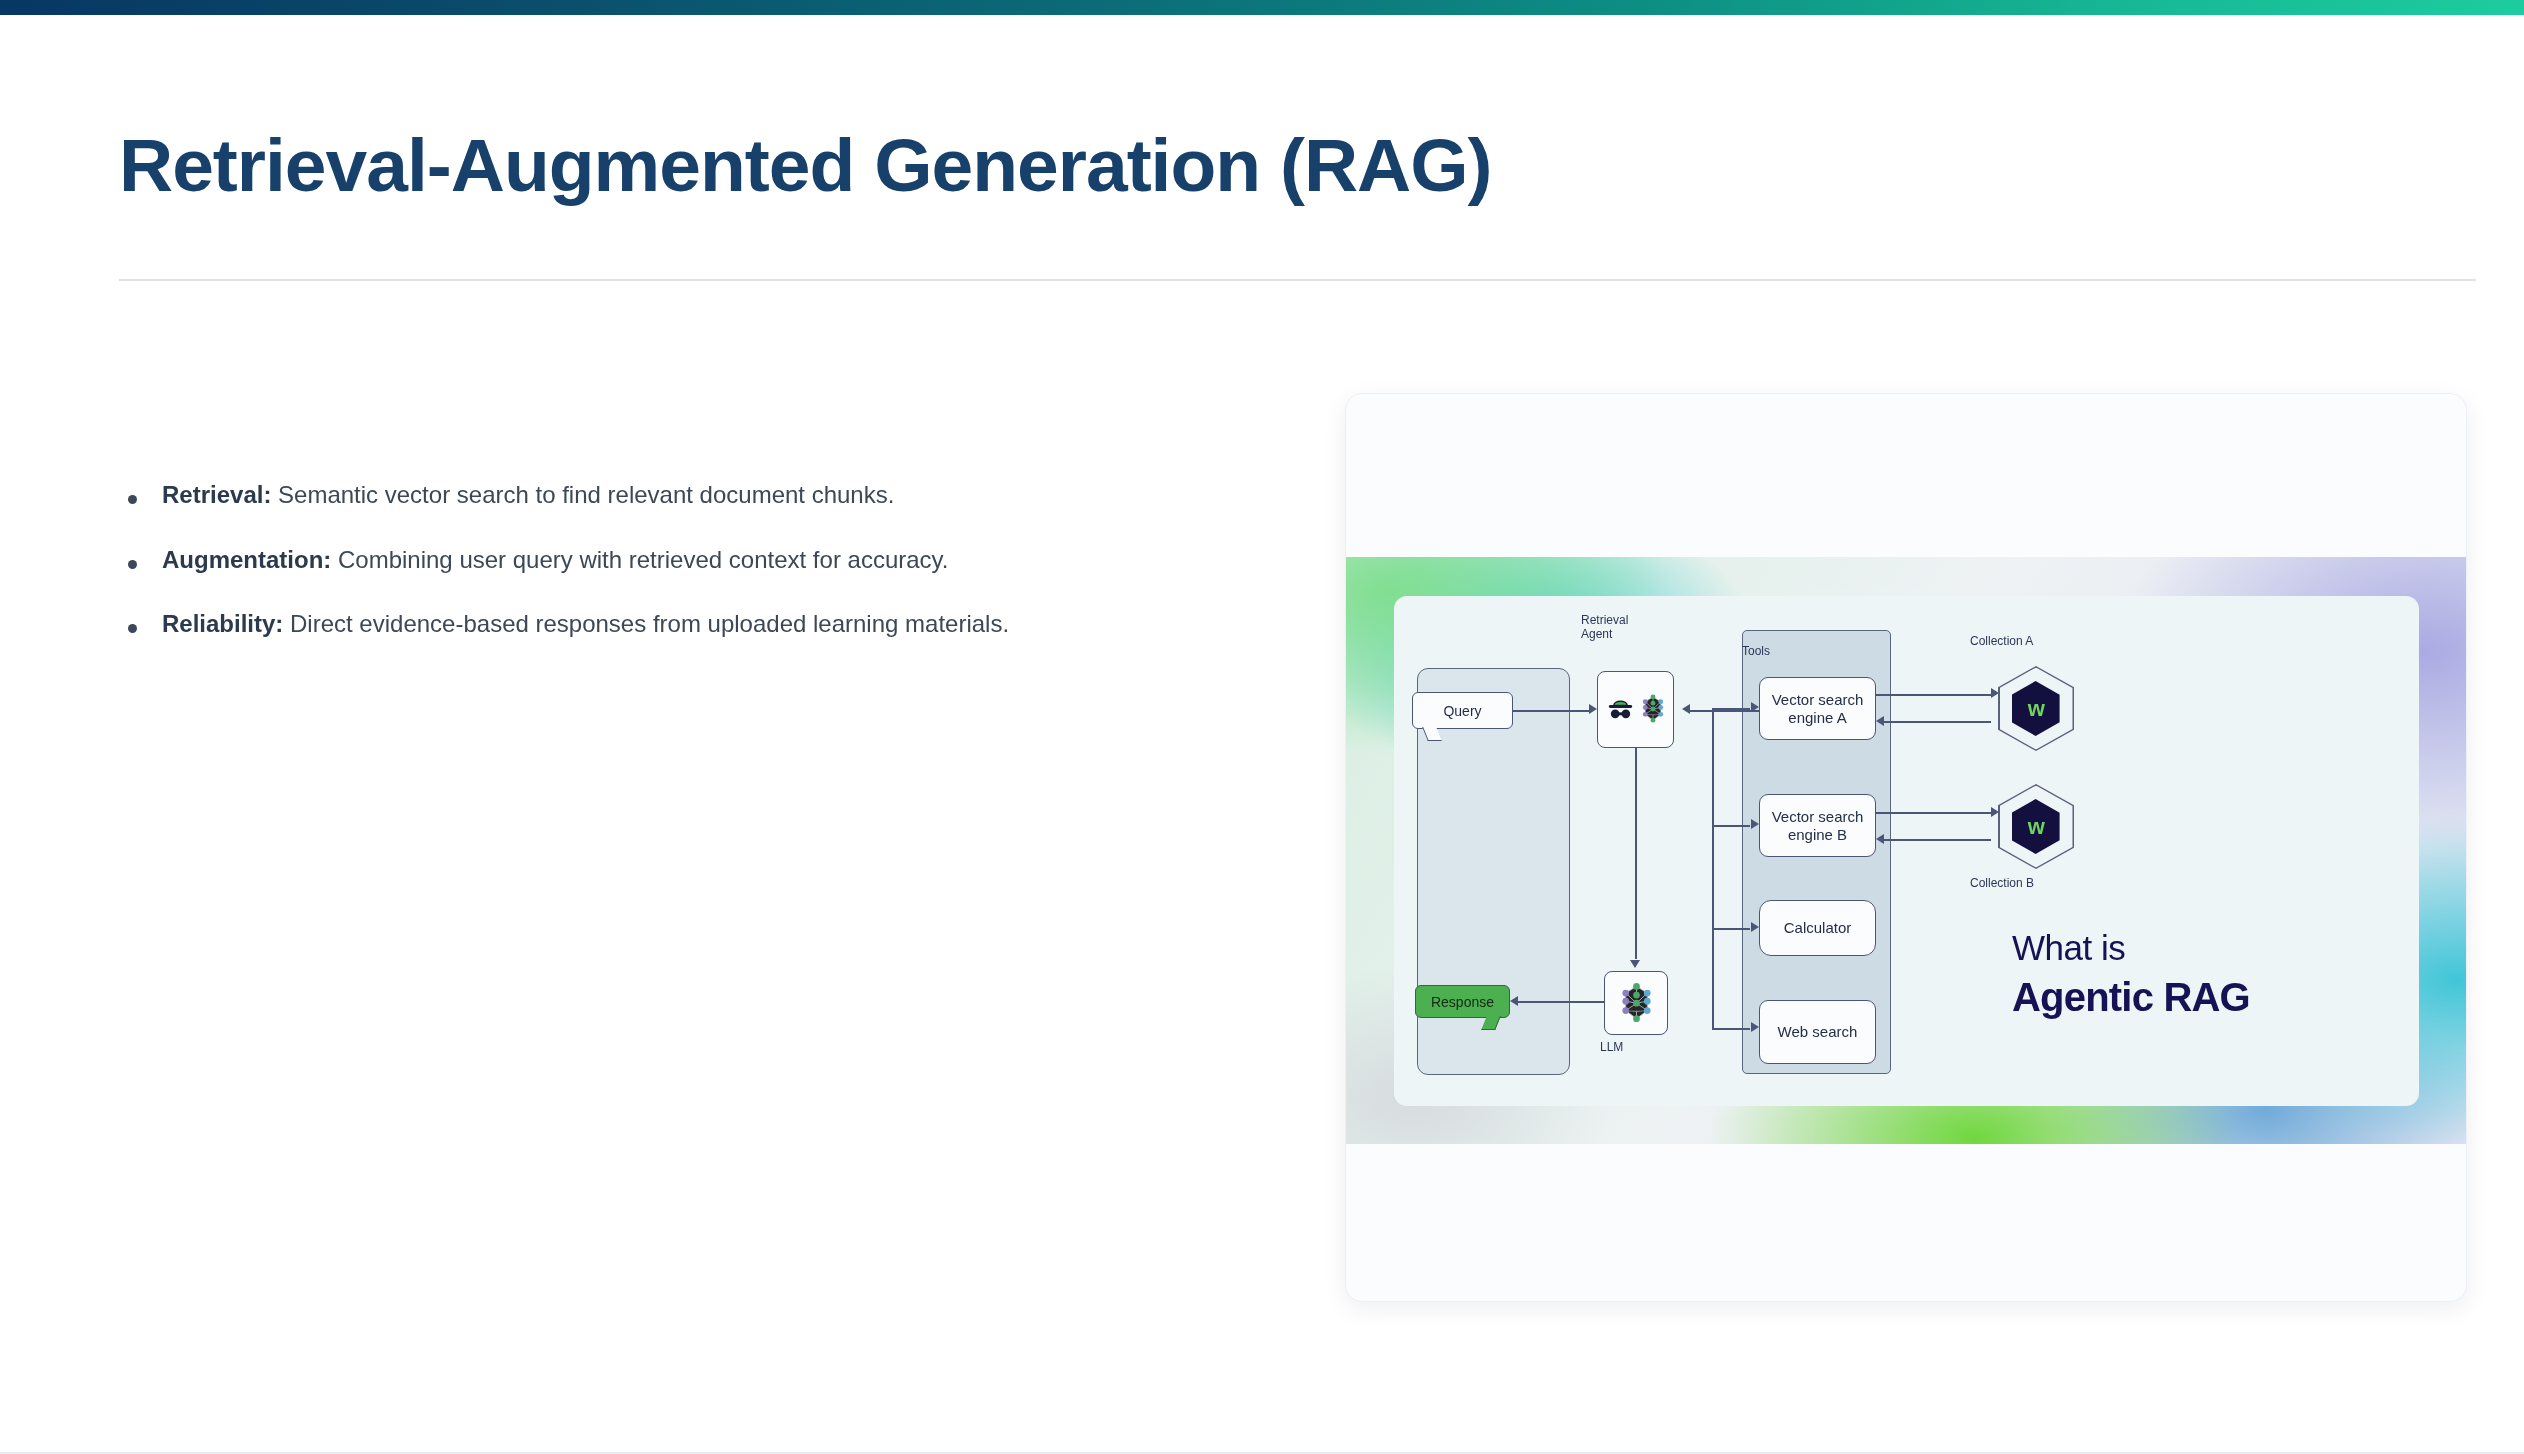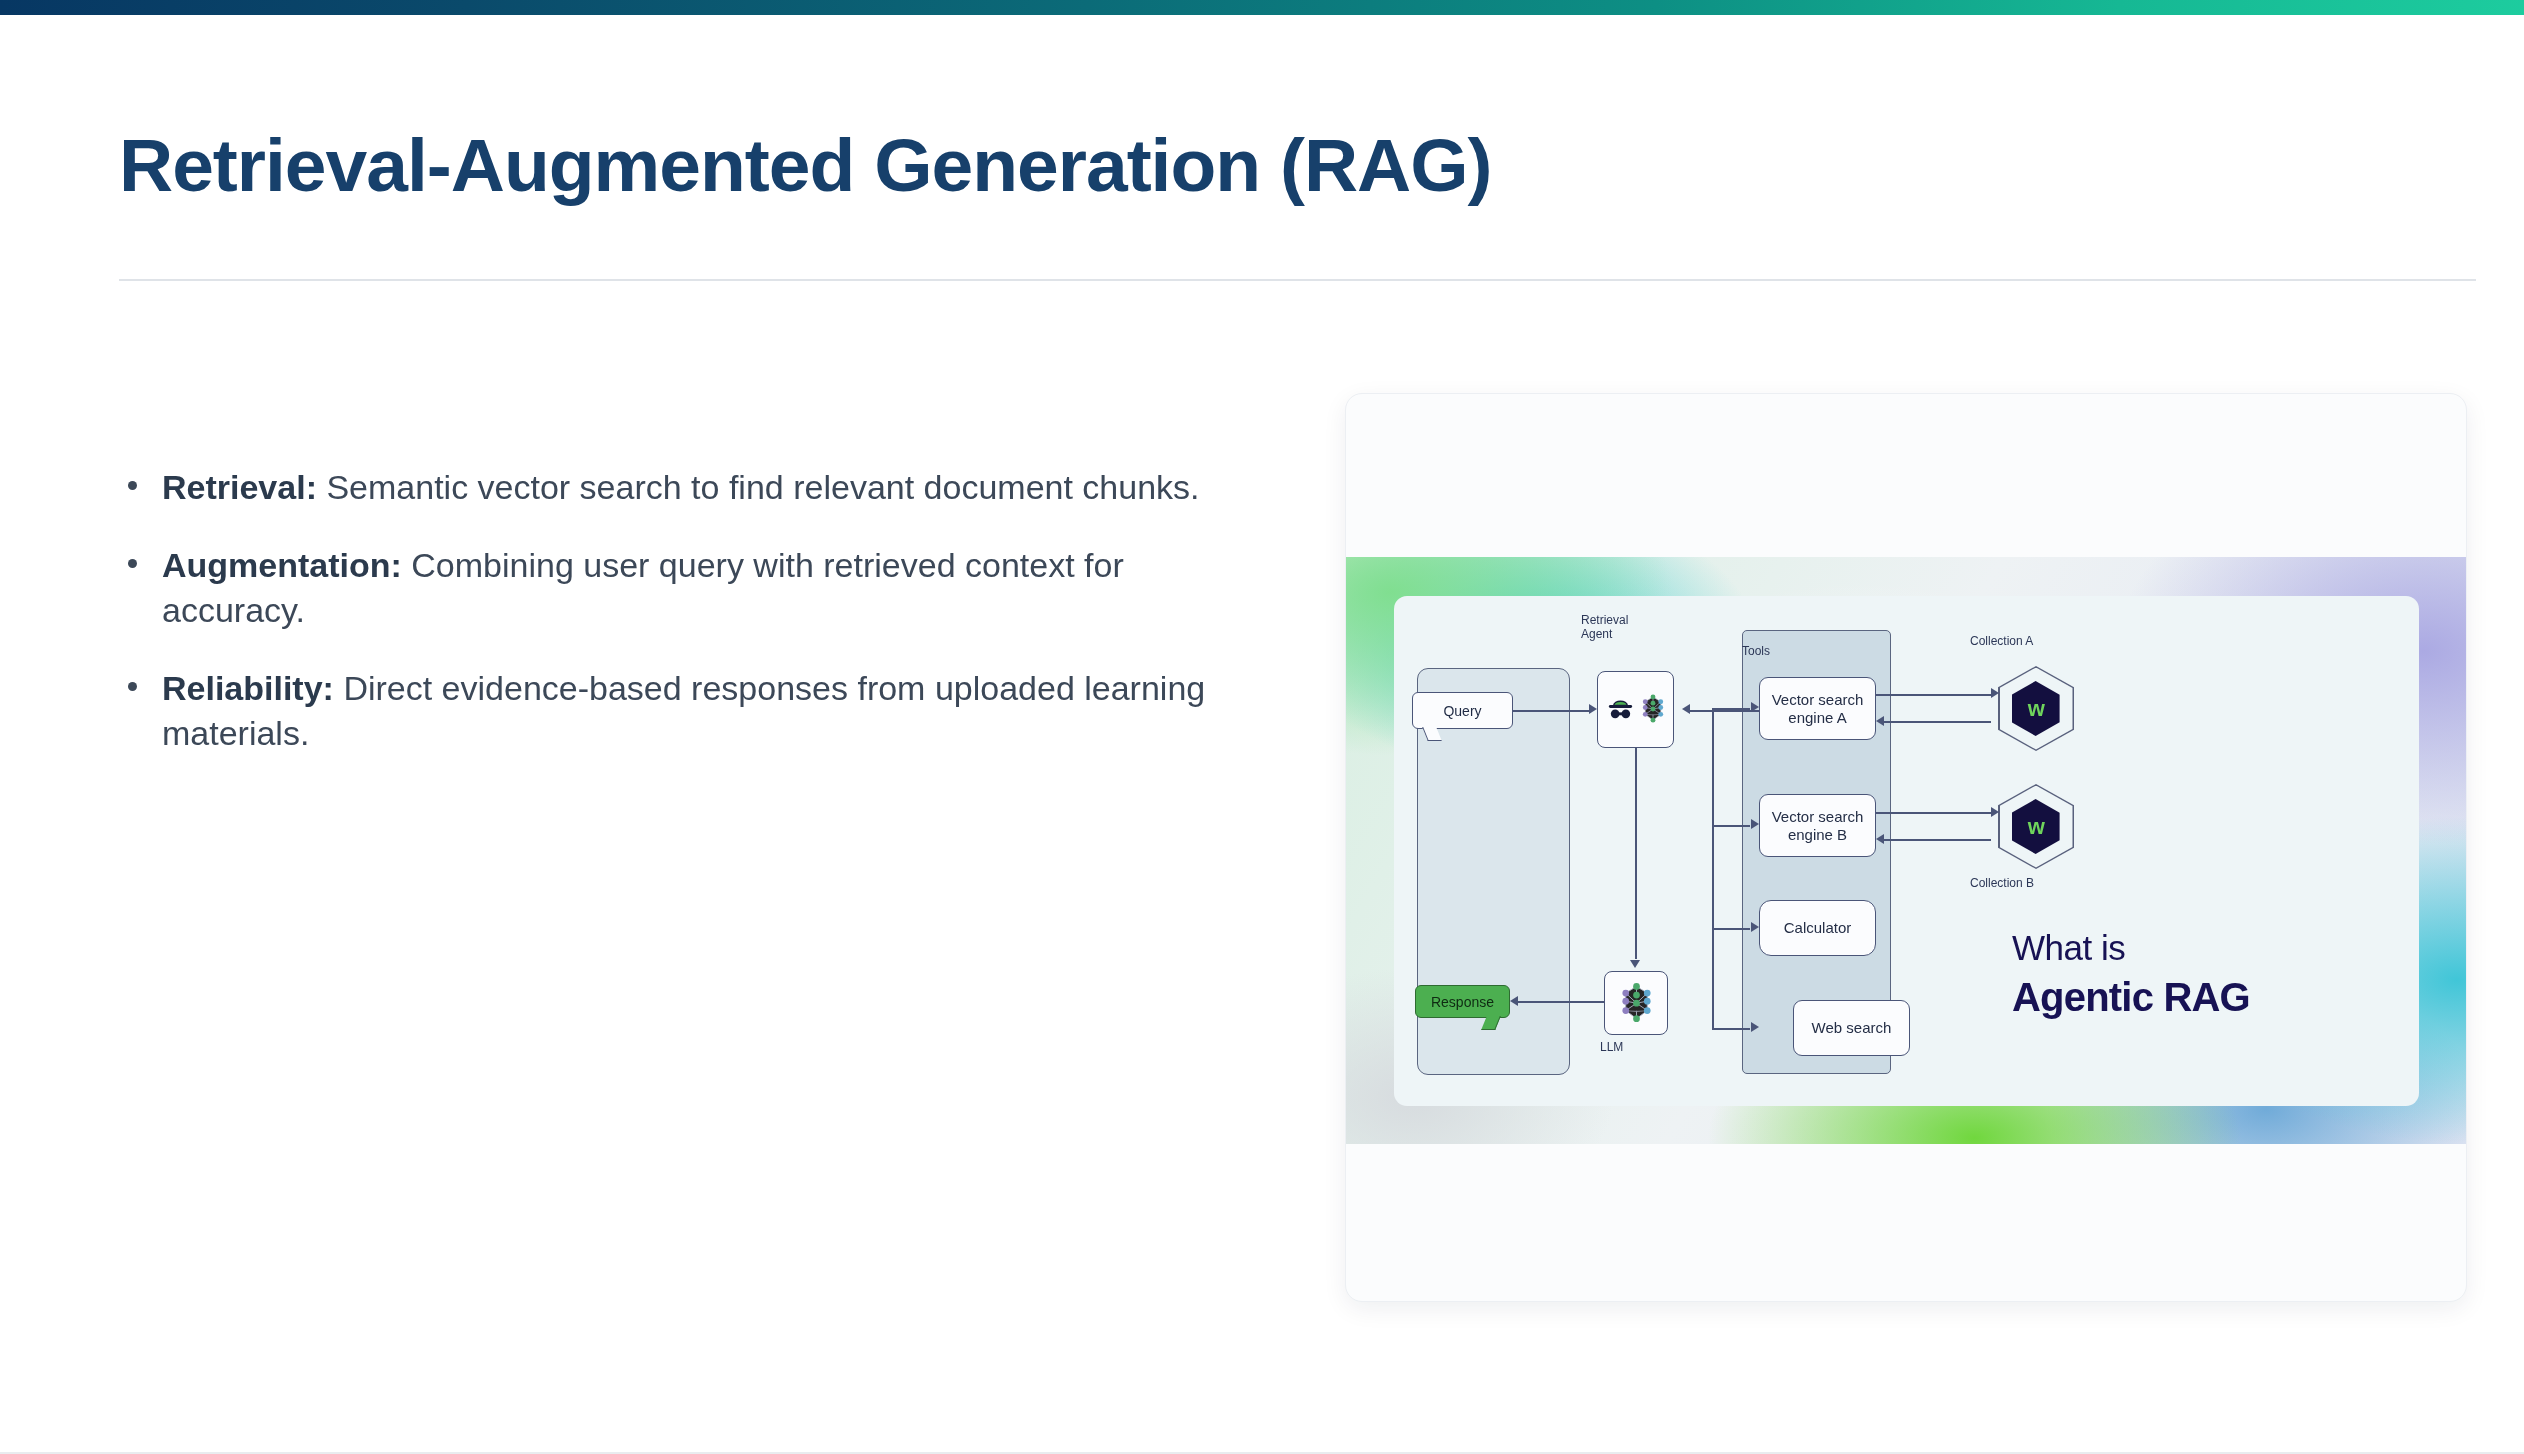--- a/index.html
+++ b/index.html
@@ -54,24 +54,25 @@
     font-weight:800;
     letter-spacing:-0.3px;
     color:#1ec69a;
     margin-bottom:43px;
   }
   ul.bullets { list-style:none; }
   ul.bullets li {
     position:relative;
     padding-left:43px;
     margin-bottom:33px;
-    font-size:34px;
+    font-size:24px;
     line-height:1.32;
     color:#3c4858;
     font-weight:400;
+    margin-top:14px;
   }
   ul.bullets li::before {
     content:"";
     position:absolute;
     left:9px; top:16px;
     width:9px; height:9px;
     border-radius:50%;
     background:#3c4858;
   }
   ul.bullets li b { font-weight:700; color:#2b3a4d; }
@@ -360,21 +361,21 @@
 
       <div class="node sq" style="left:365px; top:198px; width:117px; height:63px; flex-direction:column;">
         <span>Vector search</span>
         <span>engine B</span>
       </div>
 
       <div class="node sq" style="left:365px; top:304px; width:117px; height:56px;border-radius:12px;">
         <span>Calculator</span>
       </div>
 
-      <div class="node sq" style="left:365px; top:404px; width:117px; height:56px;margin-left:34px;">
+      <div class="node sq" style="left:365px; top:404px; width:117px; height:64px;">
         <span>Web search</span>
       </div>
 
       <div class="lbl" style="left:576px; top:39px; width:131px;">Collection A</div>
       <div class="hex-wrap" style="left:604px; top:70px;">
         <div class="hex-outer"></div>
         <div class="hex-outer-in"></div>
         <div class="hex-inner"></div>
         <div class="hex-w">w</div>
       </div>

